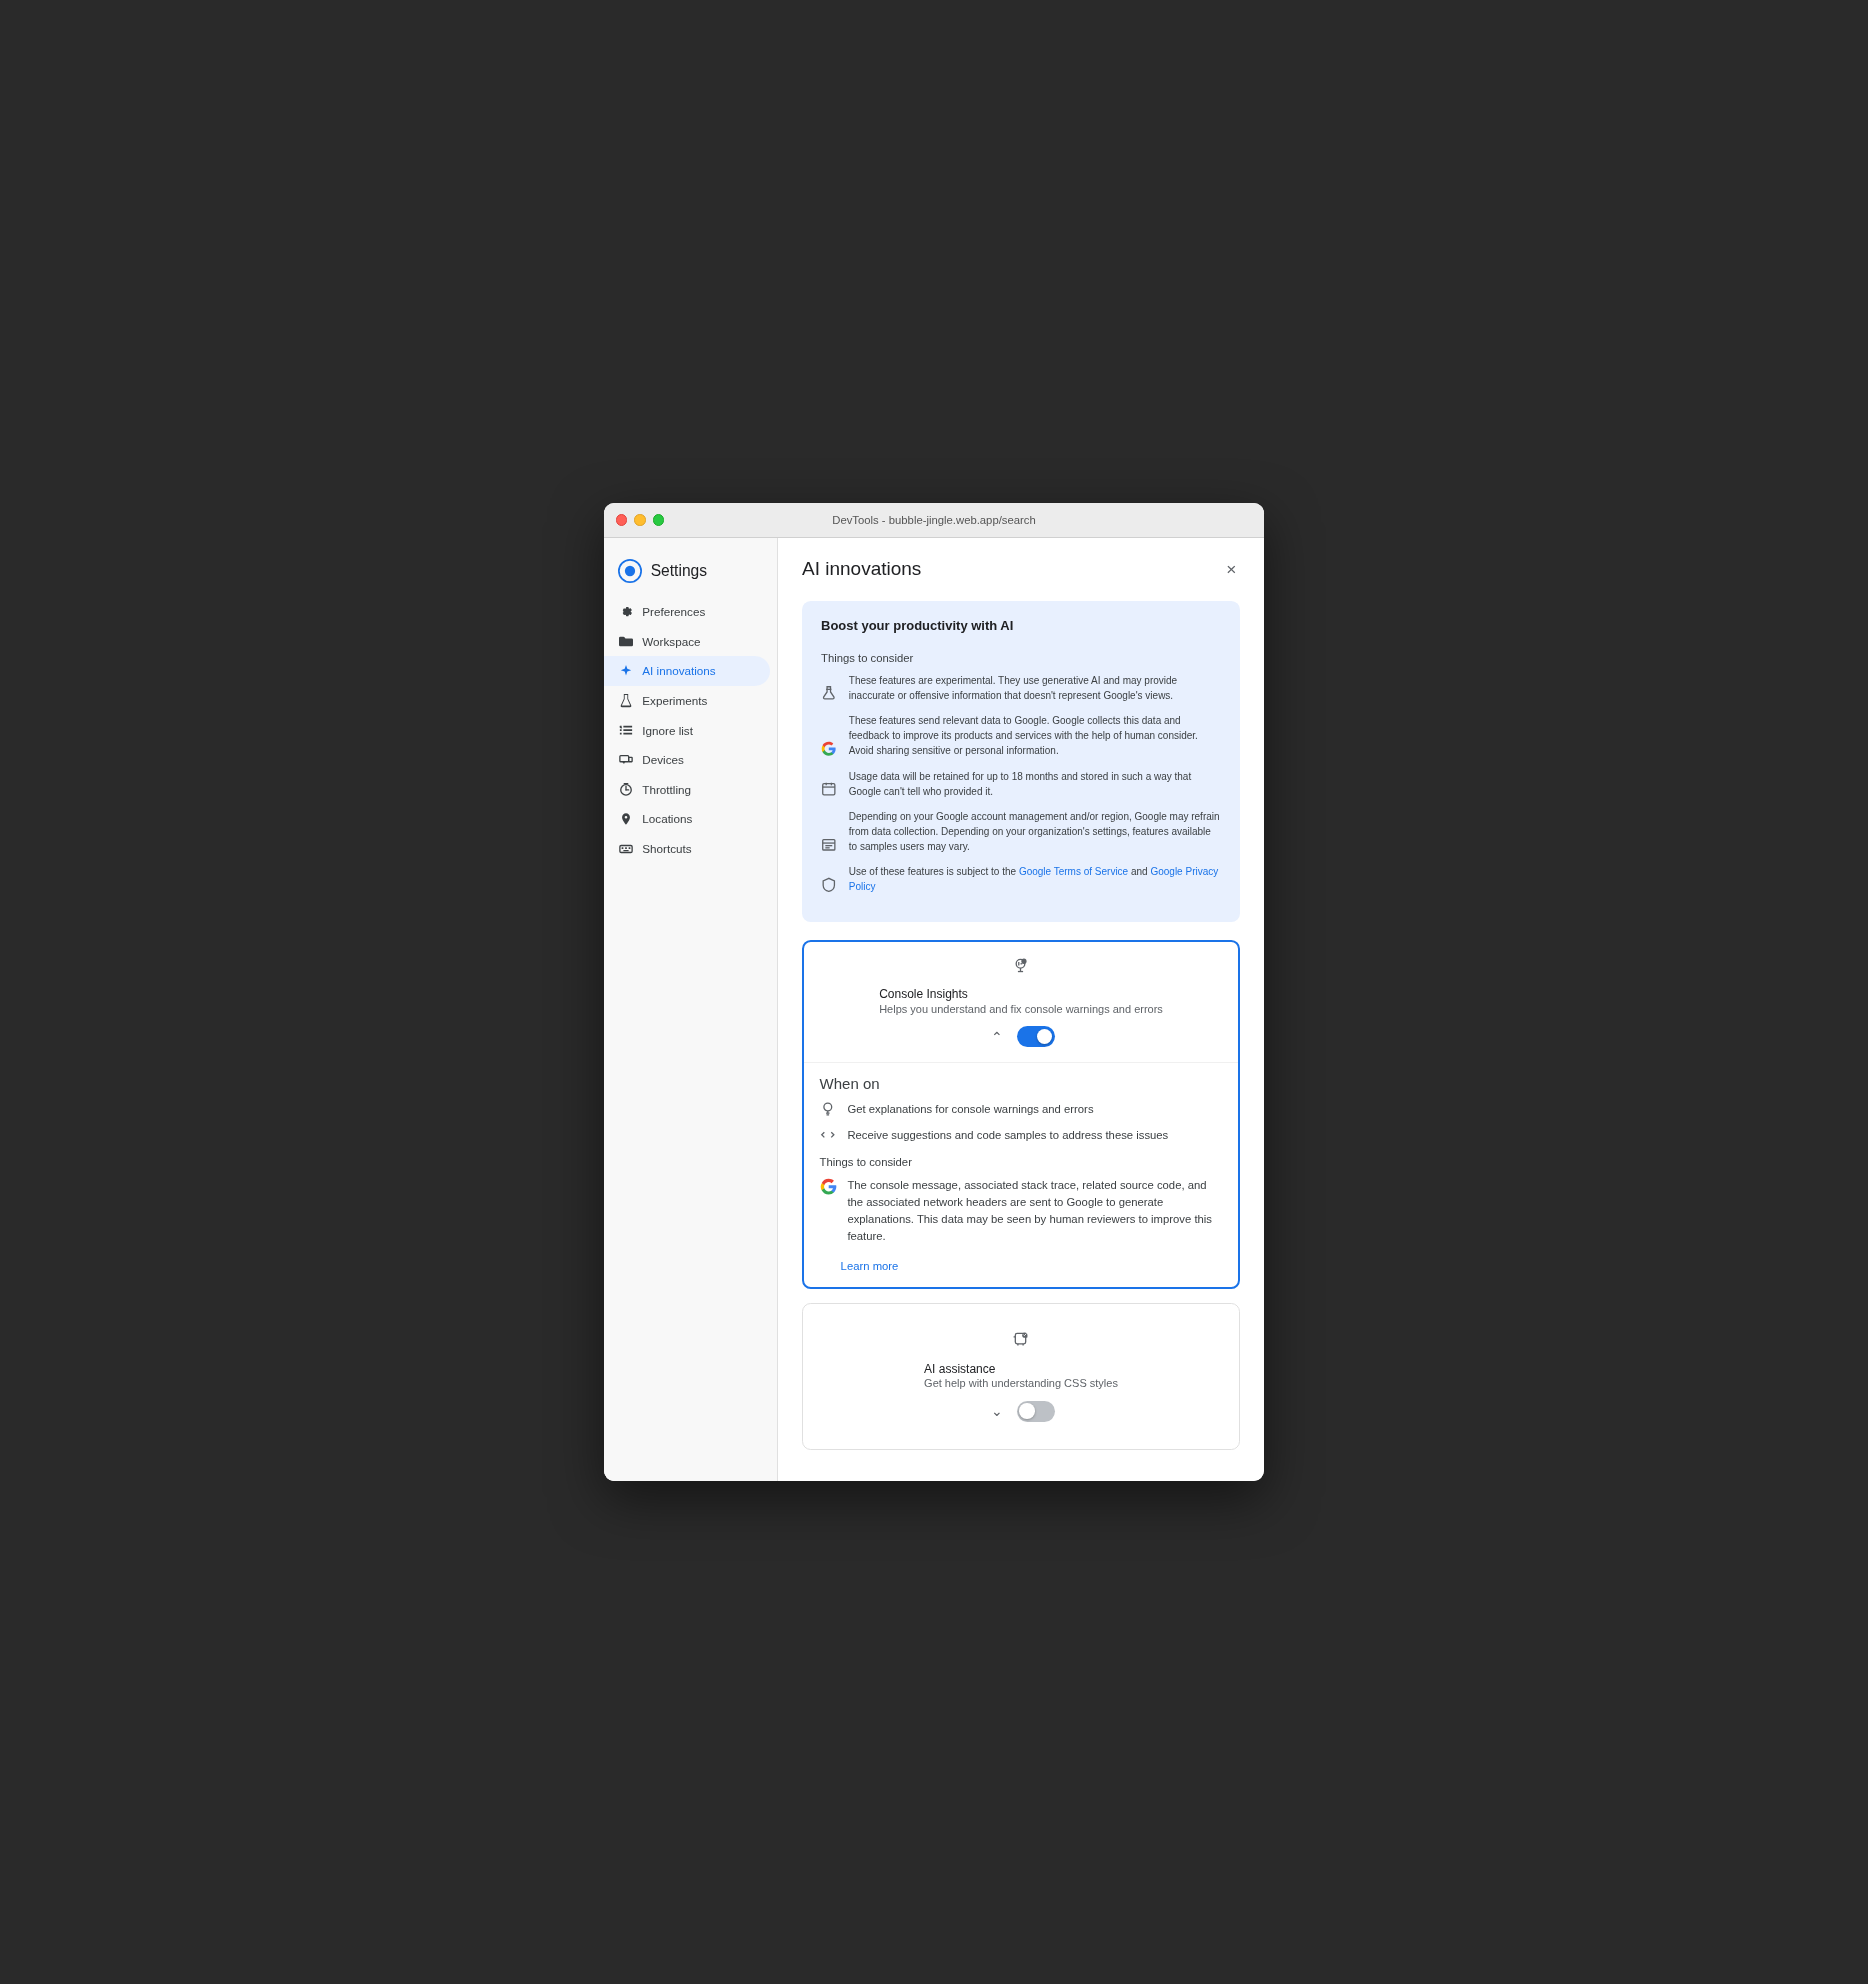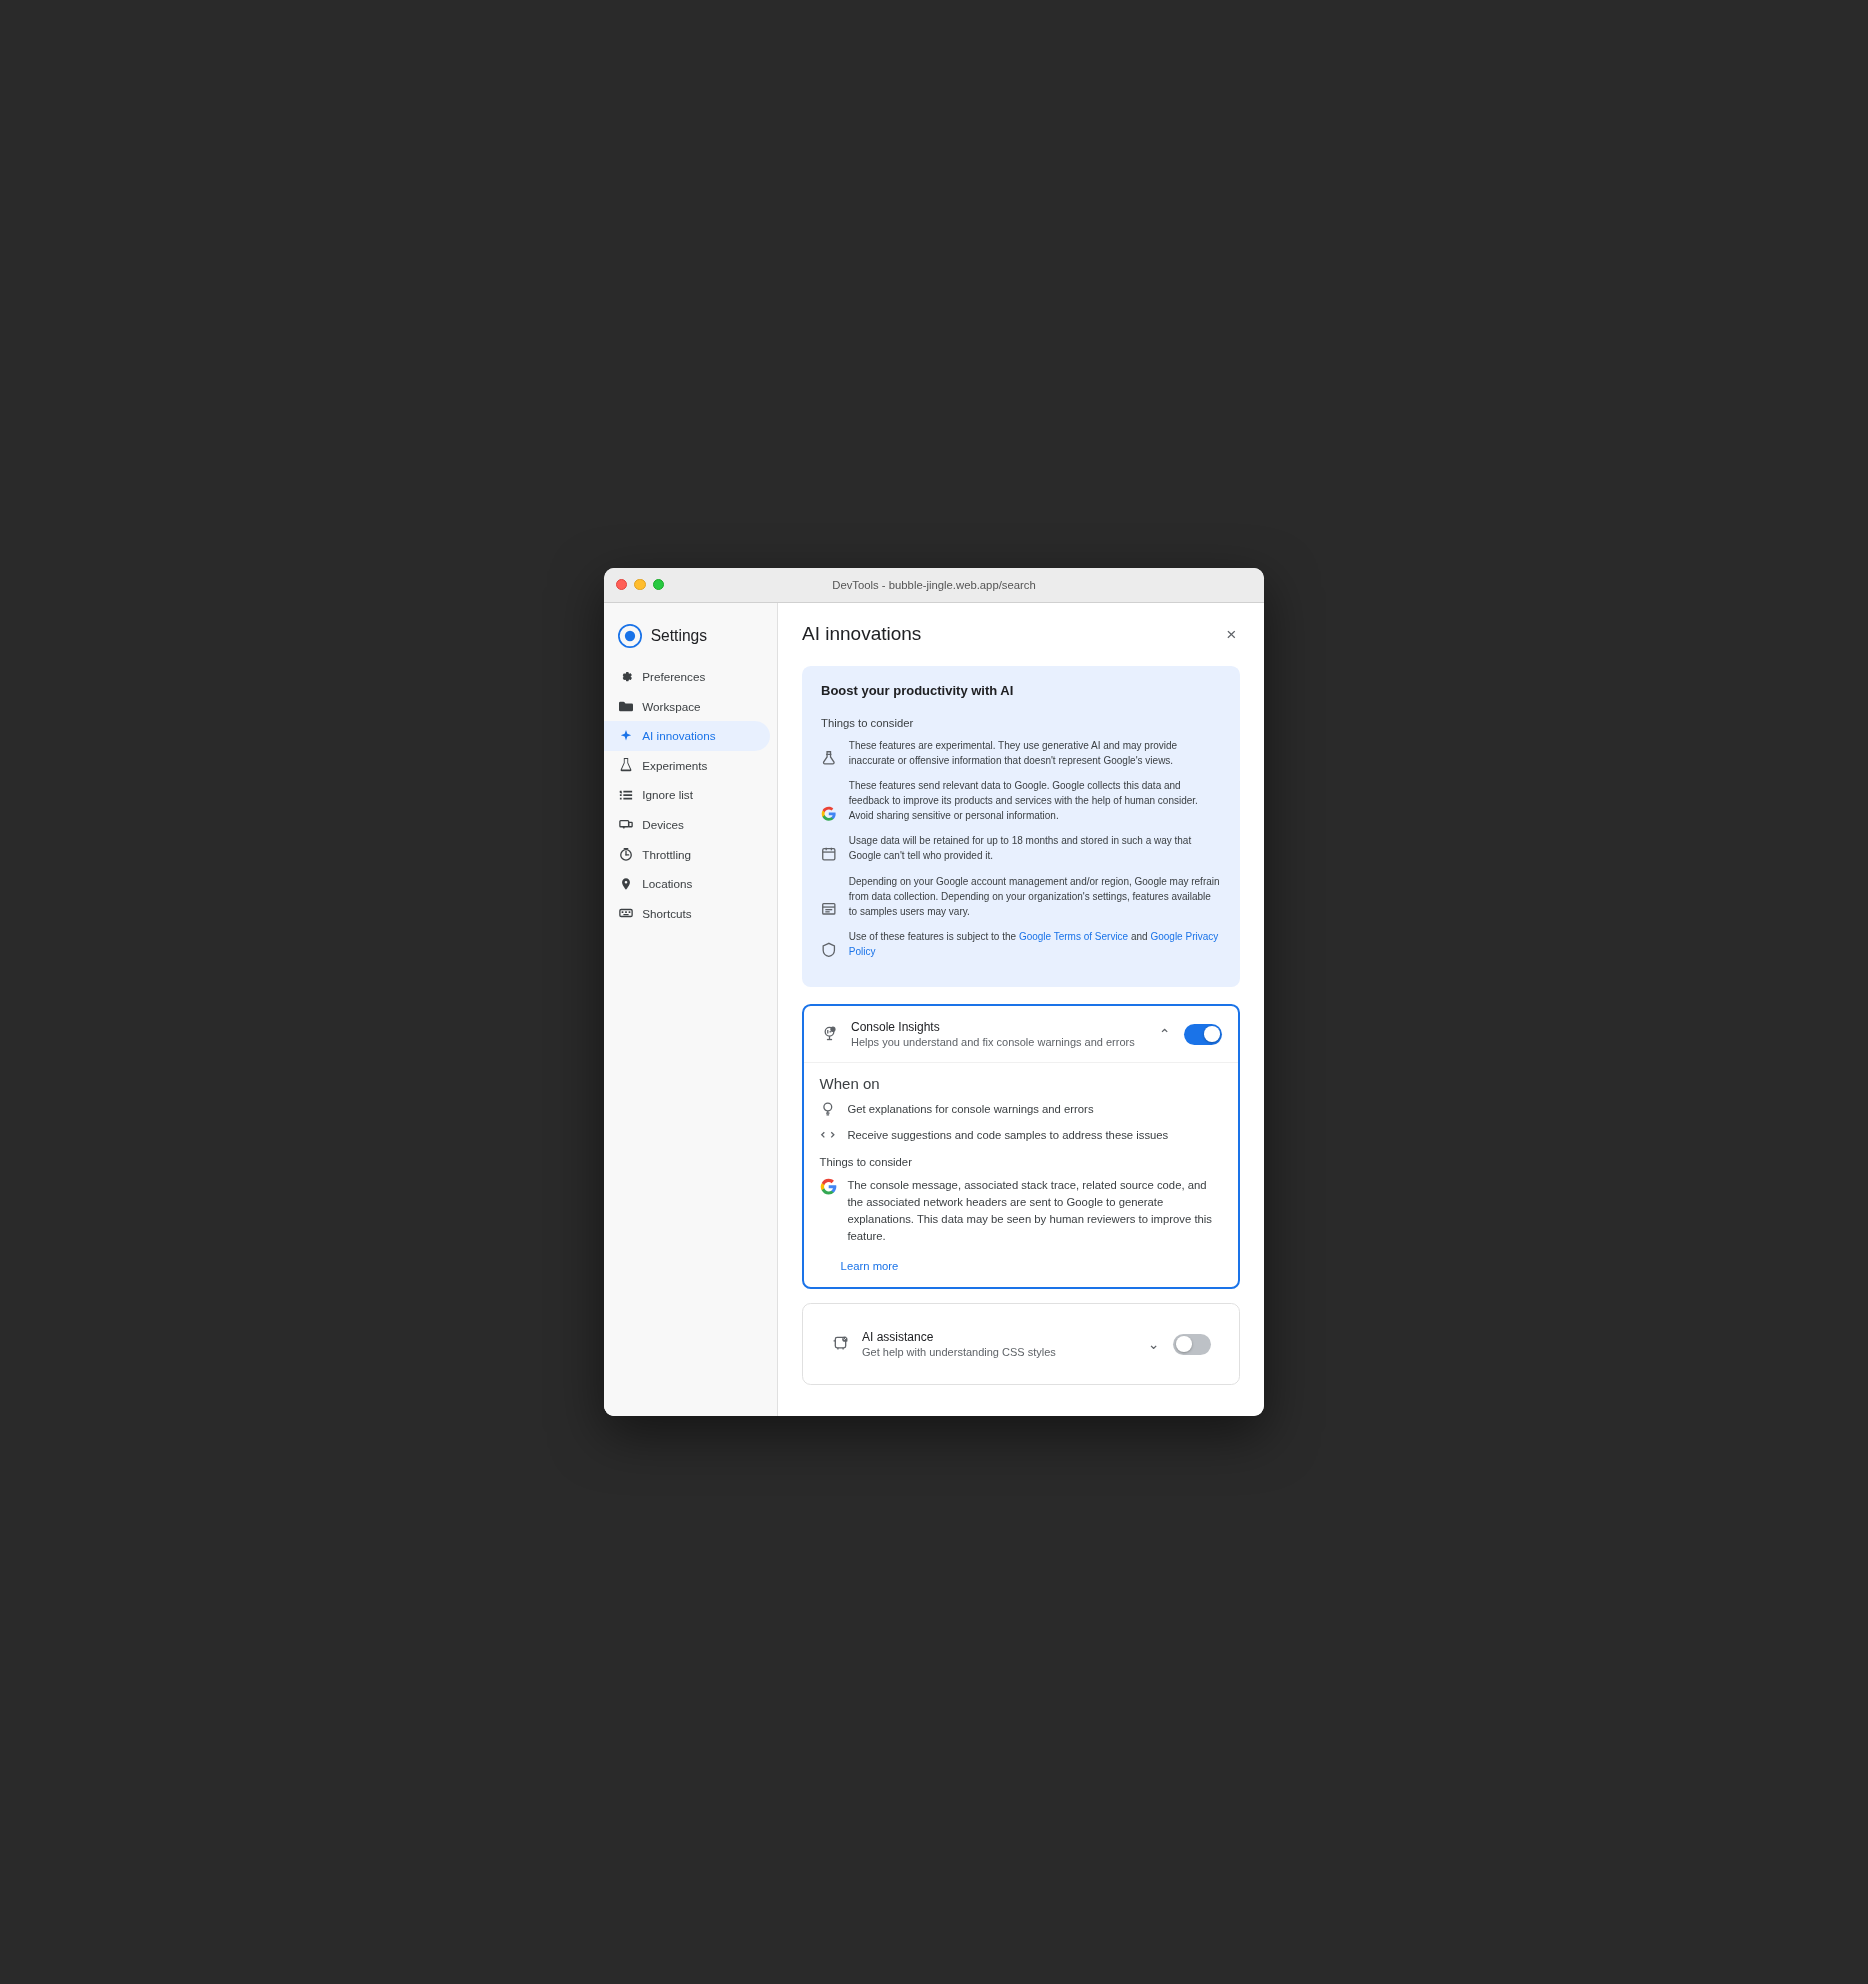--- a/index.html
+++ b/index.html
@@ -170,20 +170,21 @@
       border-radius: 8.7px;
       padding: 12px;
       margin-bottom: 14px;
       background: #fff;
     }
     .feature-header {
       display: flex;
       align-items: center;
       padding: 14px 15.6px;
       gap: 10.4px;
+      flex-direction: column;
     }
     .feature-icon {
       width: 21px;
       height: 21px;
       flex-shrink: 0;
       color: #5f6368;
     }
     .feature-text {
       flex: 1;
     }

